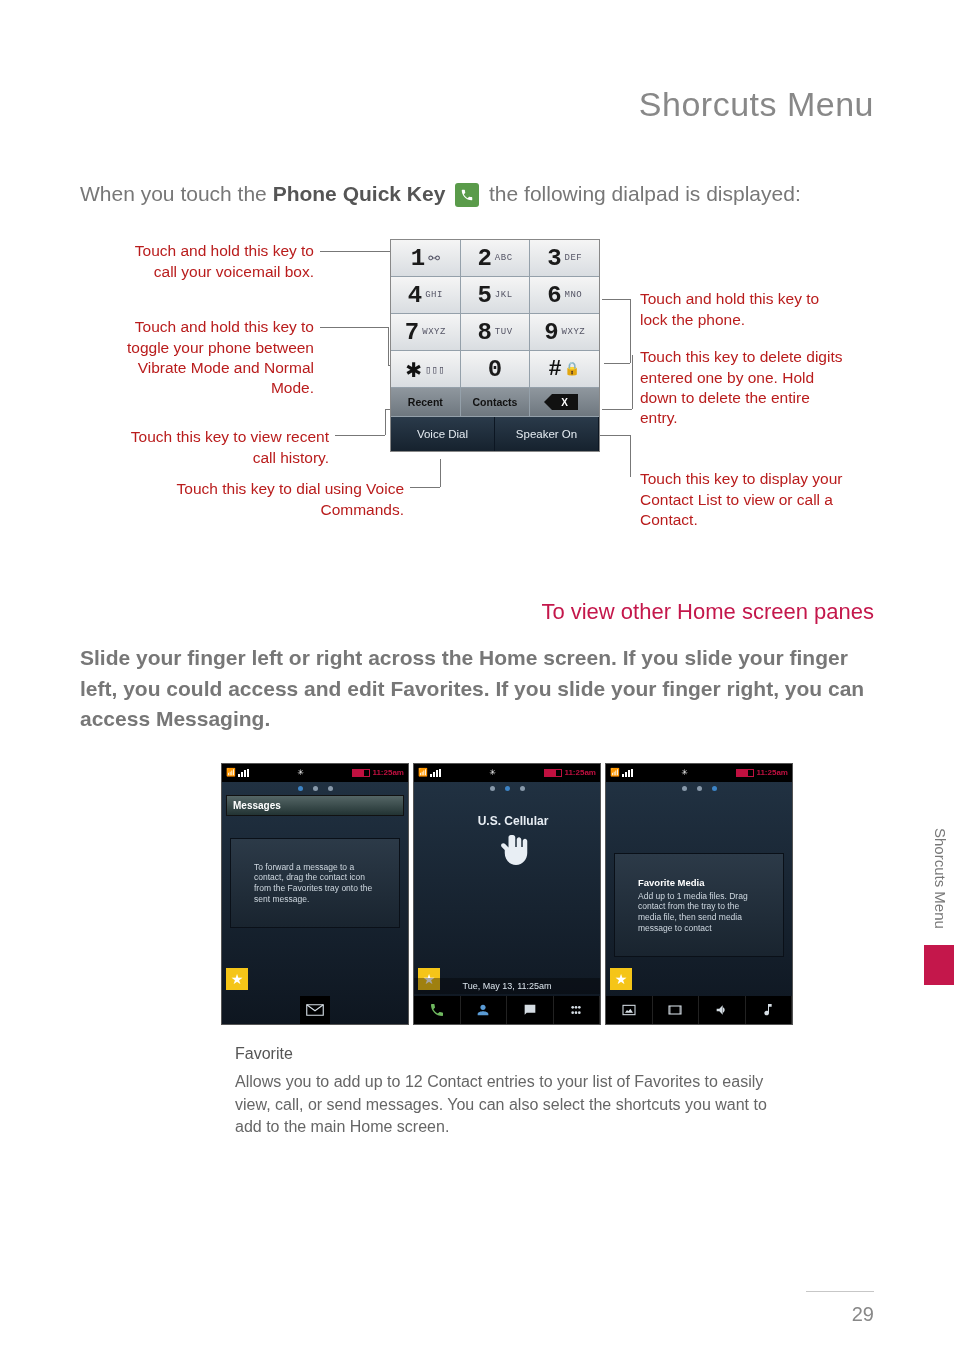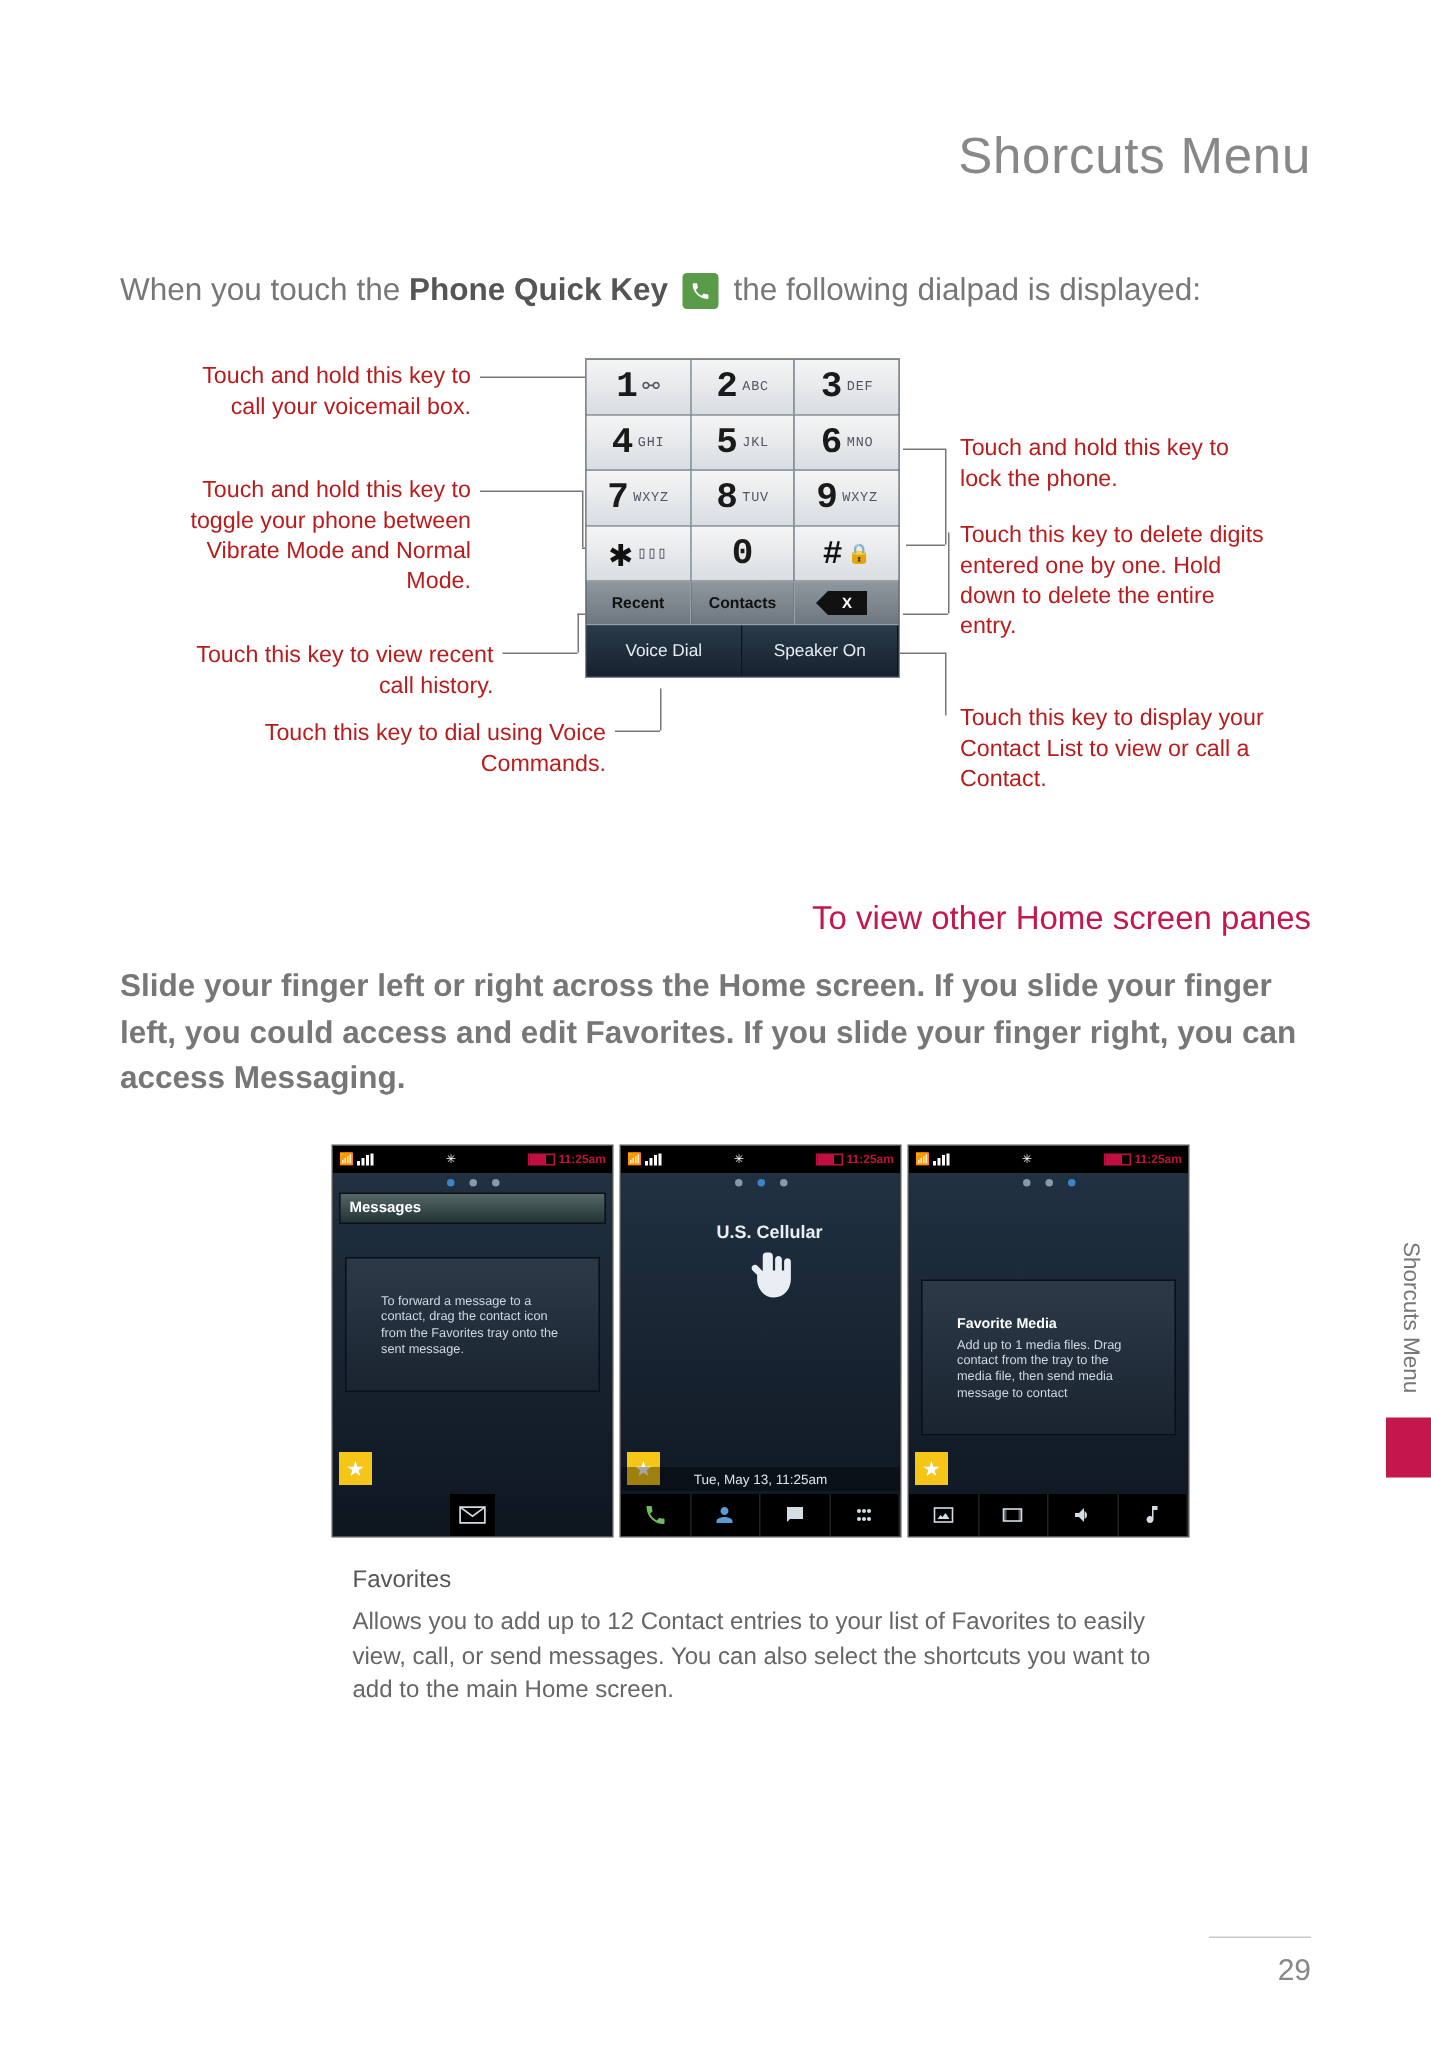--- a/index.html
+++ b/index.html
@@ -549,21 +549,21 @@
       <div class="bb-cell">
           <svg viewBox="0 0 24 24">
             <path d="M12 3v10.6c-.6-.4-1.3-.6-2-.6-2 0-3.5 1.6-3.5 3.5S8 20 10 20s3.5-1.6 3.5-3.5V7h4V3h-5.5z"></path>
           </svg>
         </div>
     </div>
   </div>
 </div>
 
 <div class="caption">
-  <span class="cap-title">Favorites</span>
+  <span class="cap-title">Favorite</span>
   <span>Allows you to add up to 12 Contact entries to your list of Favorites to easily view, call, or send messages. You can also select the shortcuts you want to add to the main Home screen.</span>
 </div>
 
 <div class="side-tab">
   <div class="tab-text">Shorcuts Menu</div>
   <div class="tab-color"></div>
 </div>
 
 <div class="page-num">29</div>
 

